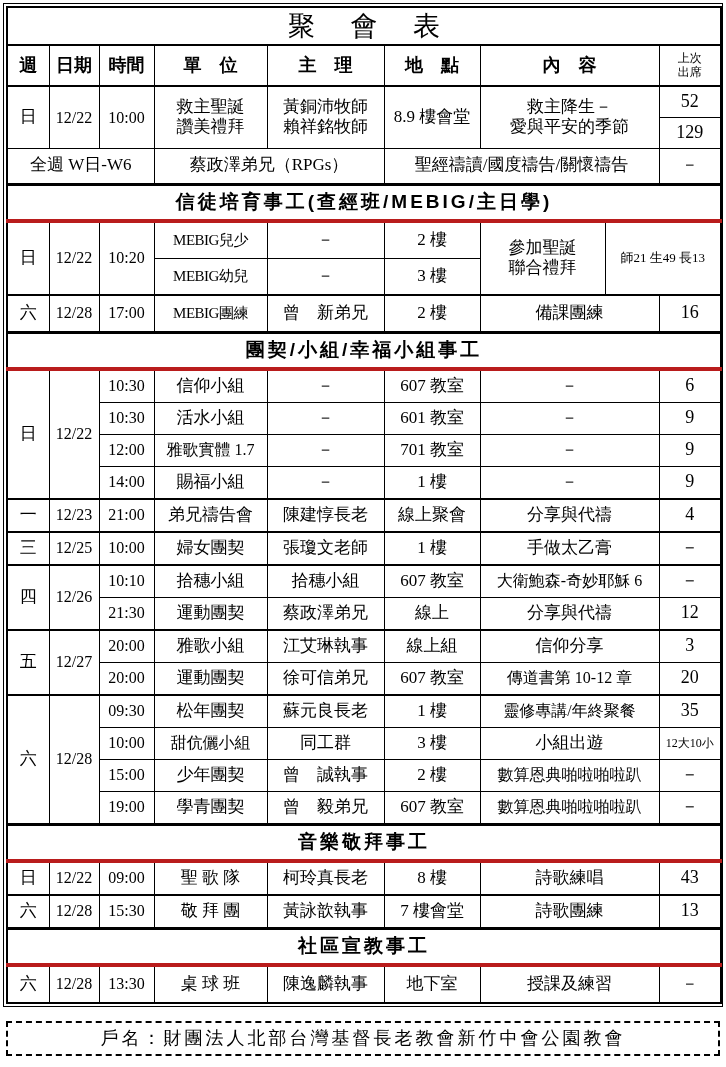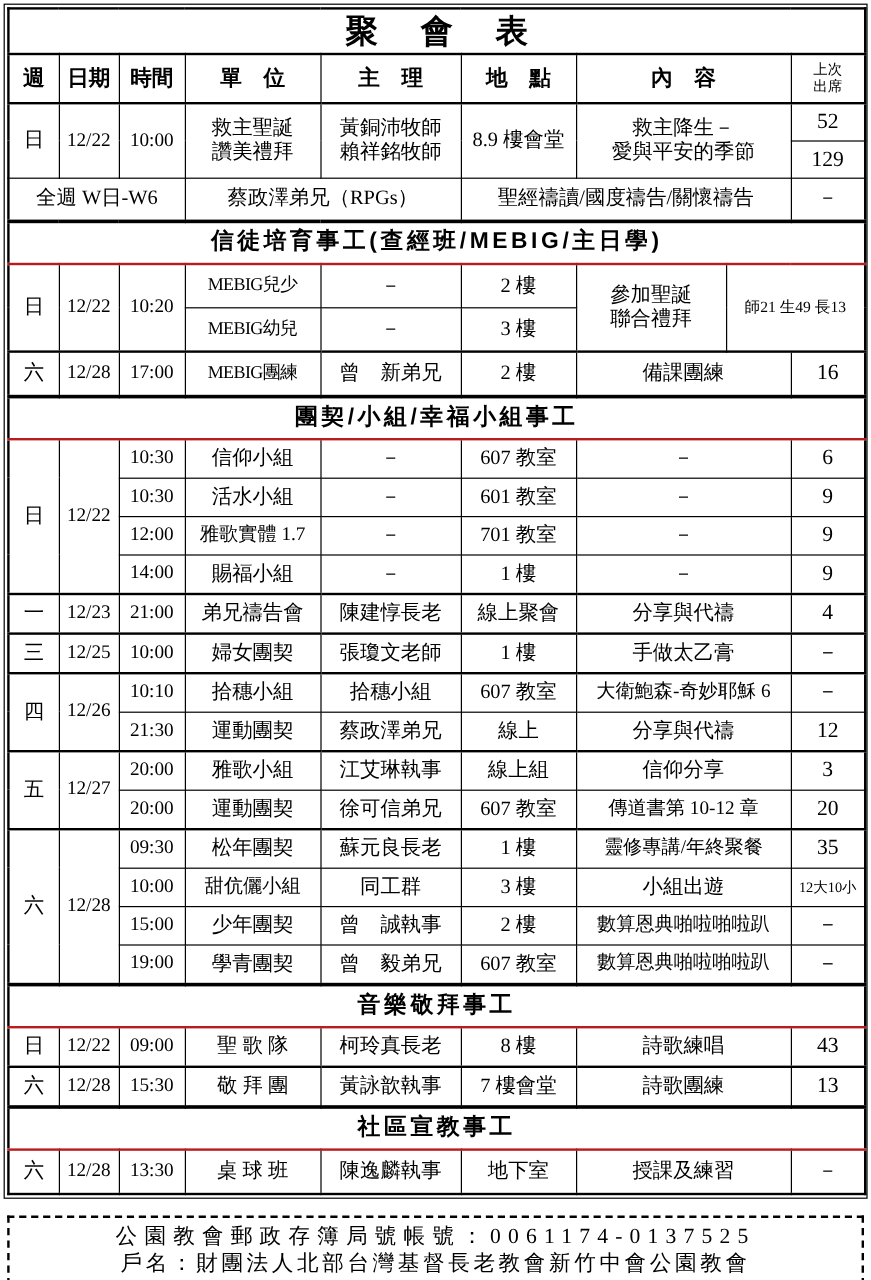--- a/index.html
+++ b/index.html
@@ -25,36 +25,36 @@
     vertical-align:middle;
     padding:0;
     font-size:17px;
     line-height:1.2;
     overflow:hidden;
     white-space:nowrap;
   }
   tr.title-row td{
     border-bottom:2px solid #000;
     font-family:"Liberation Sans","DejaVu Sans",sans-serif;
-    font-weight:bold;
+    font-weight:normal;
     font-size:27px;
     letter-spacing:14px;
     text-indent:14px;
     height:36px;
   }
   tr.colhead td{
     font-weight:bold;
     font-size:18px;
     border-bottom:2px solid #000;
     height:39px;
   }
   .attend-head{font-size:12px;line-height:1.15;font-weight:normal;}
   tr.sec td{
     border-top:3px solid #000;
-    border-bottom:2px solid #b91c1c;
+    border-bottom:4px solid #b91c1c;
     font-family:"Liberation Sans","DejaVu Sans",sans-serif;
     font-weight:bold;
     font-size:19px;
     letter-spacing:3px;
     height:33px;
   }
   tr.r32 td{height:31px;}
   tr.r36 td{height:35px;margin-left:40px;}
   tr.group-start td{border-top:2px solid #000;}
   .two-line{line-height:1.18;font-size:17px;}
@@ -339,15 +339,14 @@
     <td>陳逸麟執事</td>
     <td>地下室</td>
     <td colspan="2">授課及練習</td>
     <td>－</td>
   </tr>
 </tbody>
     </table>
 </div>
 
 <div class="footer-box">
-  <div class="l1">公園教會郵政存簿局號帳號：0061174-0137525</div>
   <div class="l2">戶名：財團法人北部台灣基督長老教會新竹中會公園教會</div>
 </div>
 
 </body></html>

